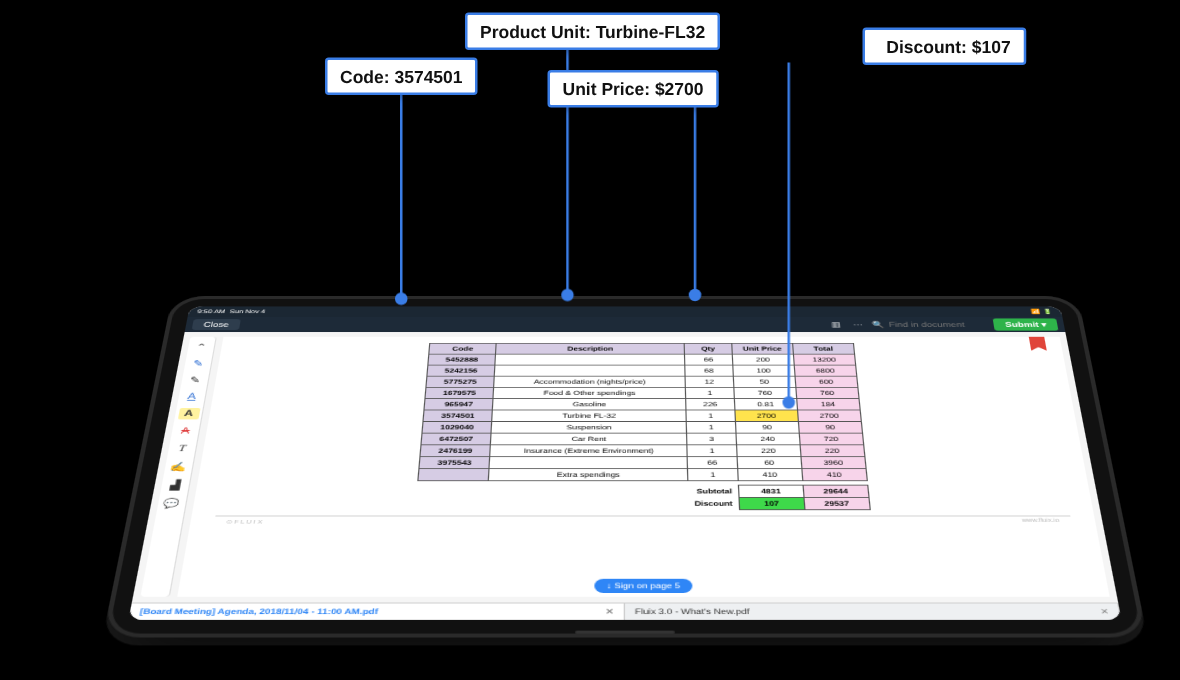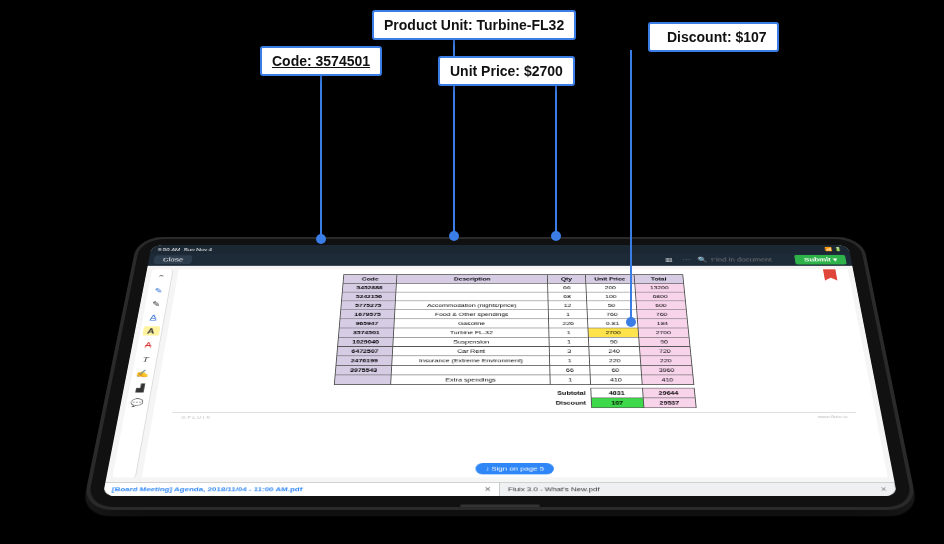--- a/index.html
+++ b/index.html
@@ -204,24 +204,24 @@
   .tab-x { color:#888; }
 
   .home-ind {
     position:absolute; left:50%; bottom:4px; transform:translateX(-50%);
     width:80px; height:3px; background:#333; border-radius:2px;
   }
 </style>
 </head>
 <body>
 
-<div class="callout" style="left:260px; top:46px;text-decoration:underline;">Code: 3574501</div>
+<div class="callout" style="left:260px; top:46px;">Code: 3574501</div>
 <div class="callout" style="left:372px; top:10px;">Product Unit: Turbine-FL32</div>
 <div class="callout" style="left:438px; top:56px;">Unit Price: $2700</div>
-<div class="callout" style="left:648px; top:22px;padding-left:17px;">Discount: $107</div>
+<div class="callout" style="left:690px; top:22px;padding-left:17px;">Discount: $107</div>
 
 <div class="callout-line" style="left:320px; top:74px; height:165px;"></div>
 <div class="callout-dot" style="left:321px; top:239px;"></div>
 <div class="callout-line" style="left:453px; top:38px; height:198px;"></div>
 <div class="callout-dot" style="left:454px; top:236px;"></div>
 <div class="callout-line" style="left:555px; top:84px; height:152px;"></div>
 <div class="callout-dot" style="left:556px; top:236px;"></div>
 <div class="callout-line" style="left:630px; top:50px; height:272px;"></div>
 <div class="callout-dot" style="left:631px; top:322px;"></div>
 

